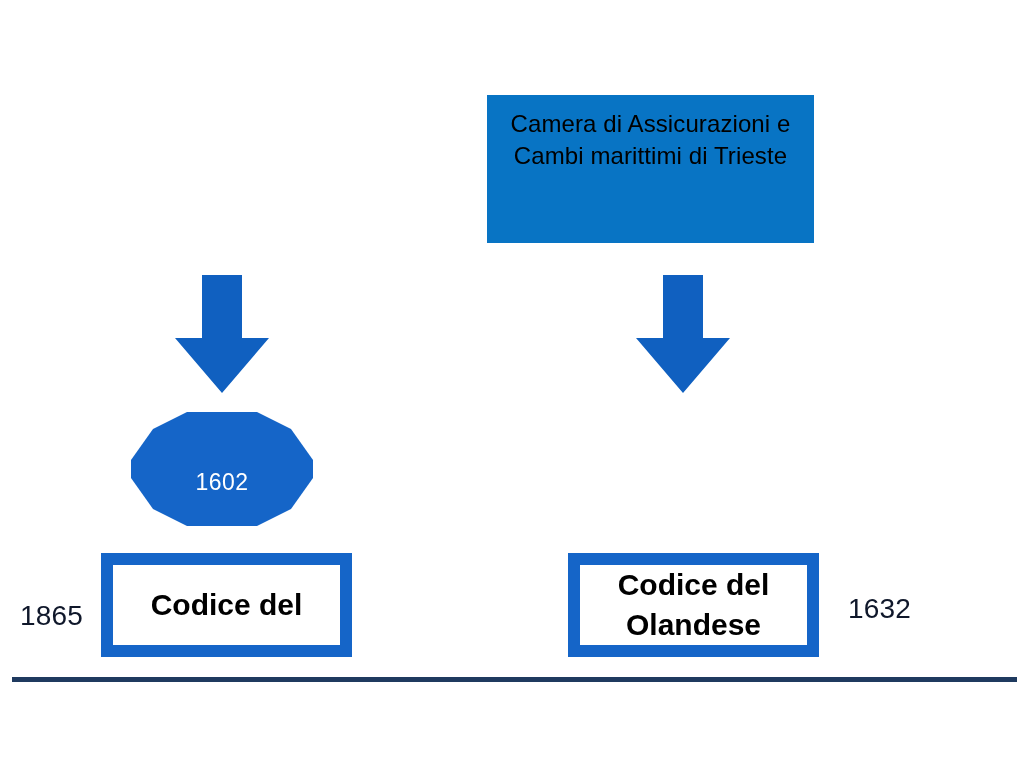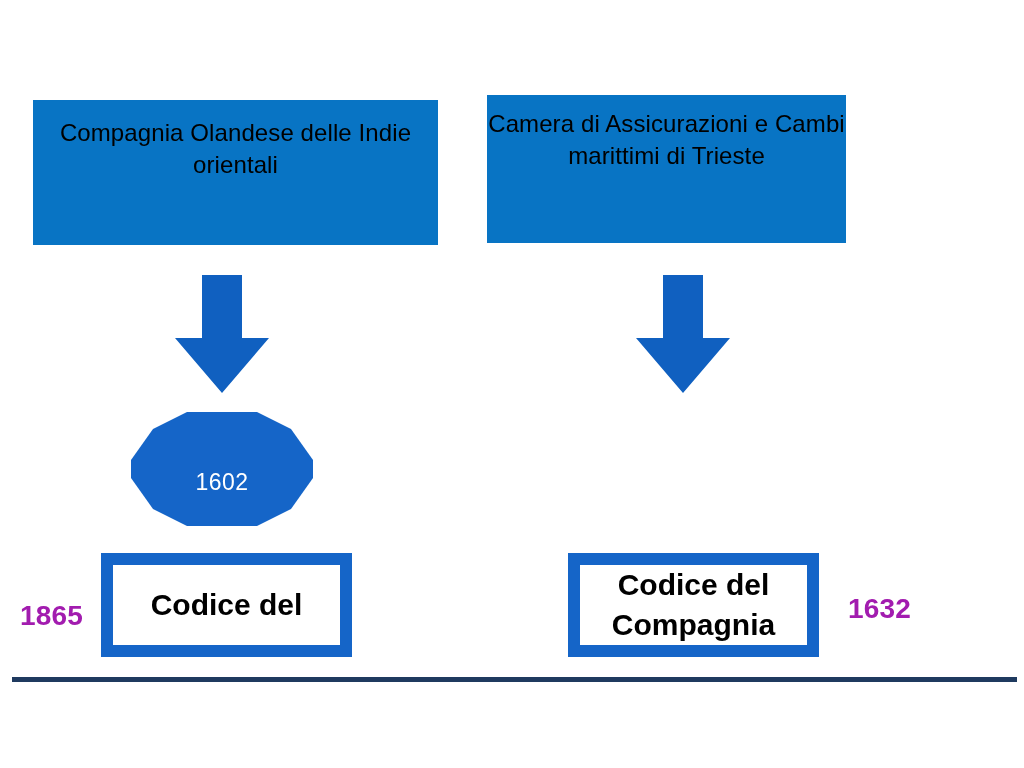--- a/index.html
+++ b/index.html
@@ -42,21 +42,21 @@
     left: 33px;
     top: 100px;
     width: 405px;
     height: 145px;
     padding-top: 17px;
     box-sizing: border-box;
   }
   #box-camera {
     left: 487px;
     top: 95px;
-    width: 359px;
+    width: 327px;
     height: 148px;
     padding-top: 13px;
     box-sizing: border-box;
   }
 
   
   .down-arrow {
     position: absolute;
     width: 94px;
     height: 118px;
@@ -119,23 +119,23 @@
   #box-codice-commercio {
     left: 568px;
     top: 553px;
     width: 251px;
     height: 104px;
   }
 
   
   .side-year {
     position: absolute;
-    color: #a21caf;
+    color: #0f172a;
     font-size: 28px;
-    font-weight: 700;
+    font-weight: 400;
     letter-spacing: 0.2px;
     white-space: nowrap;
   }
   #year-1865 { left: 20px;  top: 600px; }
   #year-1866 { left: 848px; top: 593px; }
 
   
   #bottom-rule {
     position: absolute;
     left: 12px;
@@ -143,23 +143,20 @@
     width: 1005px;
     height: 5px;
     background: #1f3a5f;
   }
 </style>
 </head>
 <body>
 
 <div id="canvas">
 
-  <div class="header-box" id="box-compagnia">
-    <span class="hb-text">Compagnia Olandese delle Indie  orientali</span>
-  </div>
 
   <div class="header-box" id="box-camera">
     <span class="hb-text">Camera di Assicurazioni e Cambi marittimi di Trieste</span>
   </div>
 
   <div class="down-arrow" id="arrow-left">
     <svg width="94" height="118" viewBox="0 0 94 118" xmlns="http://www.w3.org/2000/svg">
       <polygon points="27,0 67,0 67,63 94,63 47,118 0,63 27,63" fill="#1060c0"></polygon>
     </svg>
   </div>
@@ -180,21 +177,21 @@
 
   <div class="code-box" id="box-codice-italia">
     <div class="inner">
       <span>Codice del</span>
     </div>
   </div>
 
   <div class="code-box" id="box-codice-commercio">
     <div class="inner">
       <span>Codice del</span>
-      <span>Compagnia</span>
+      <span>Olandese</span>
     </div>
   </div>
 
   <span class="side-year" id="year-1865">1865</span>
 
   <span class="side-year" id="year-1866">1632</span>
 
   <div id="bottom-rule"></div>
 
 </div>

